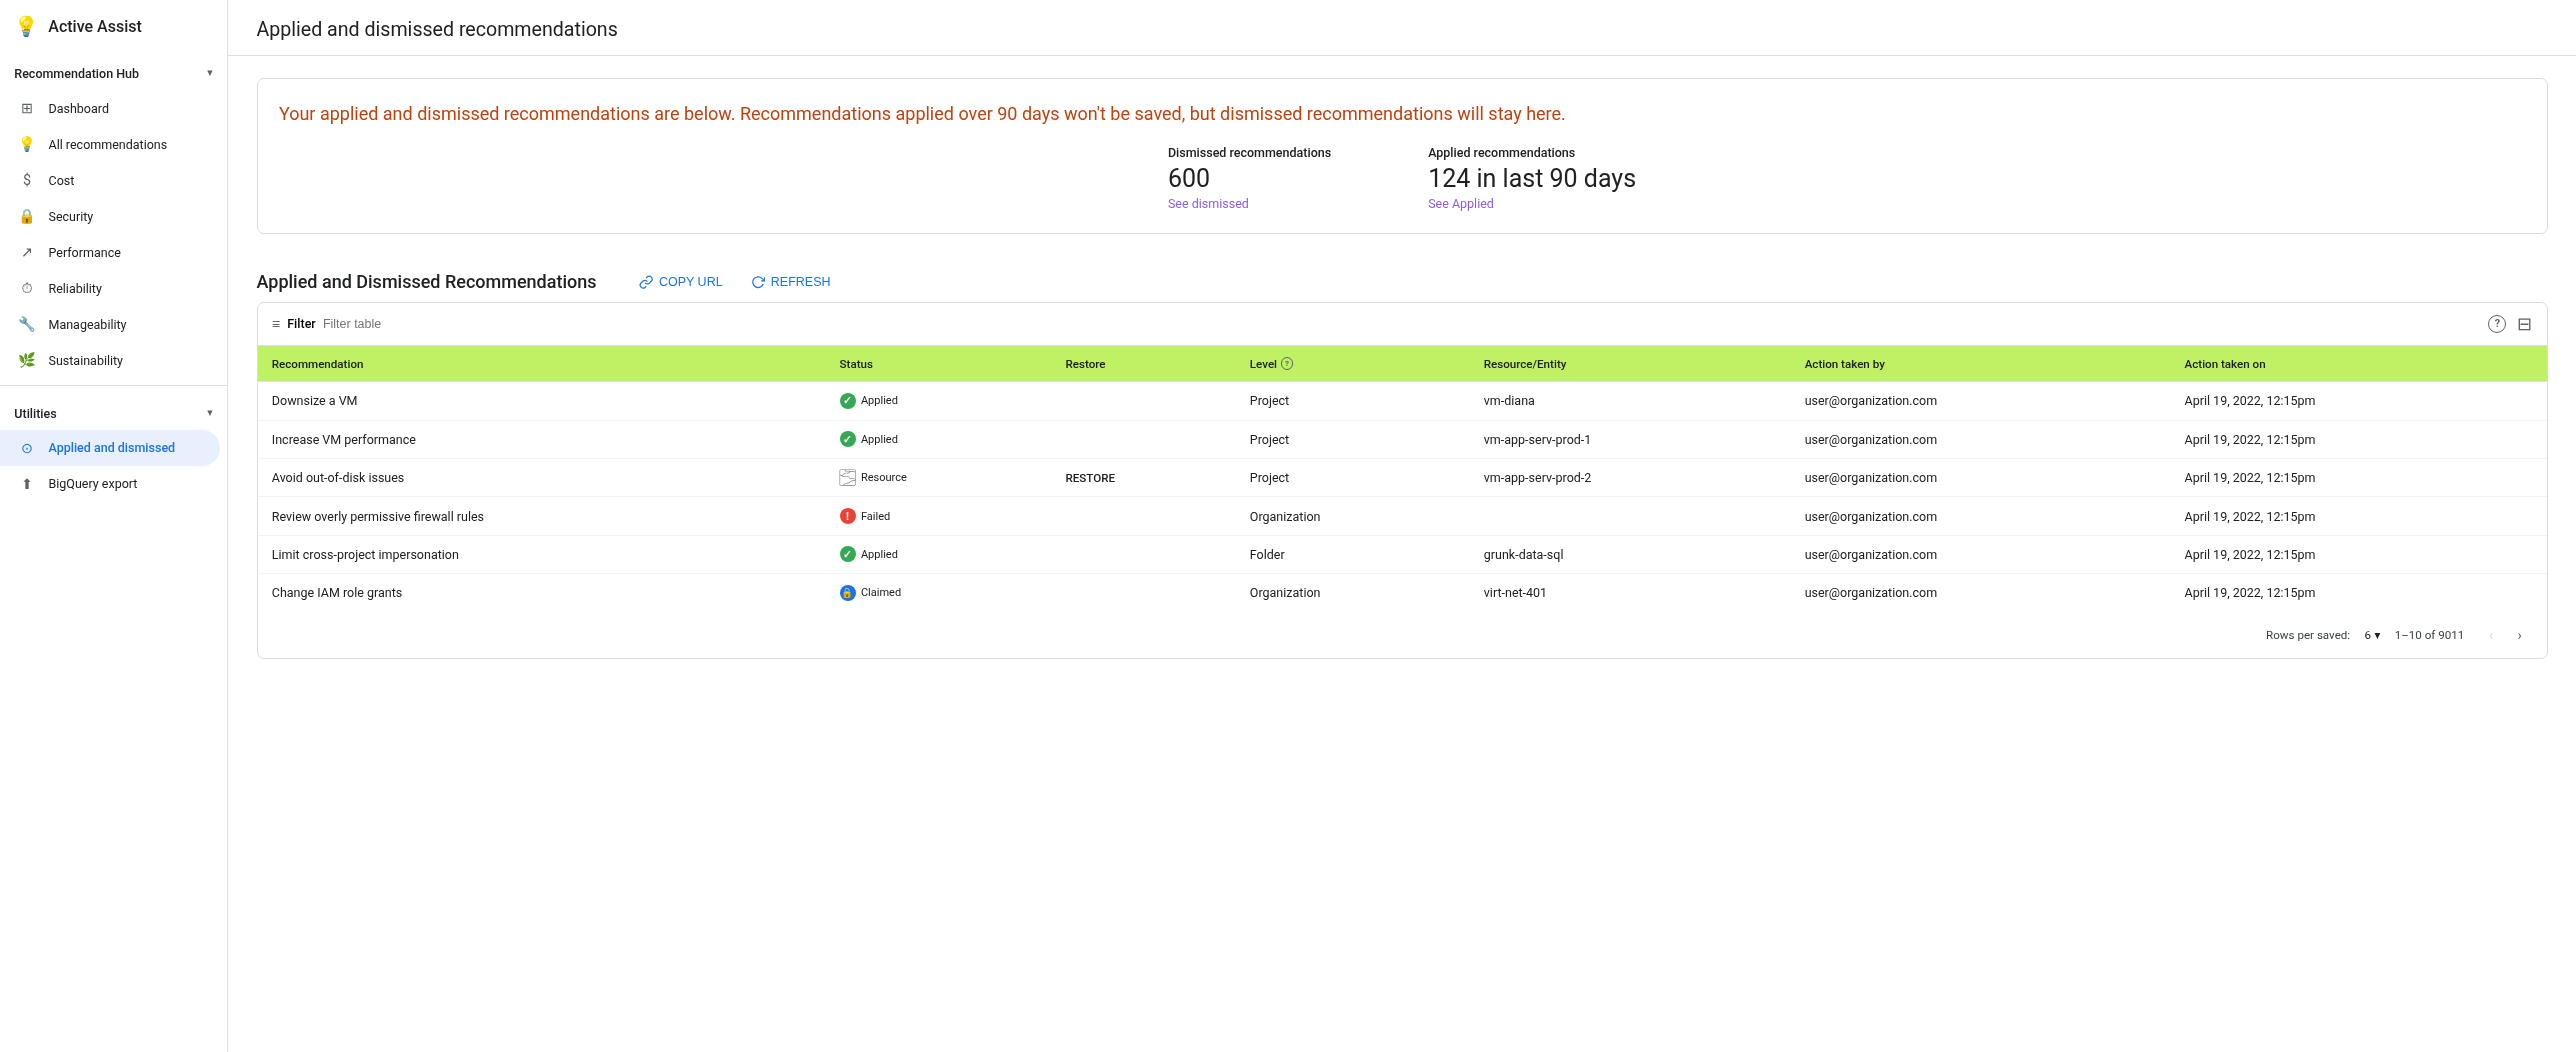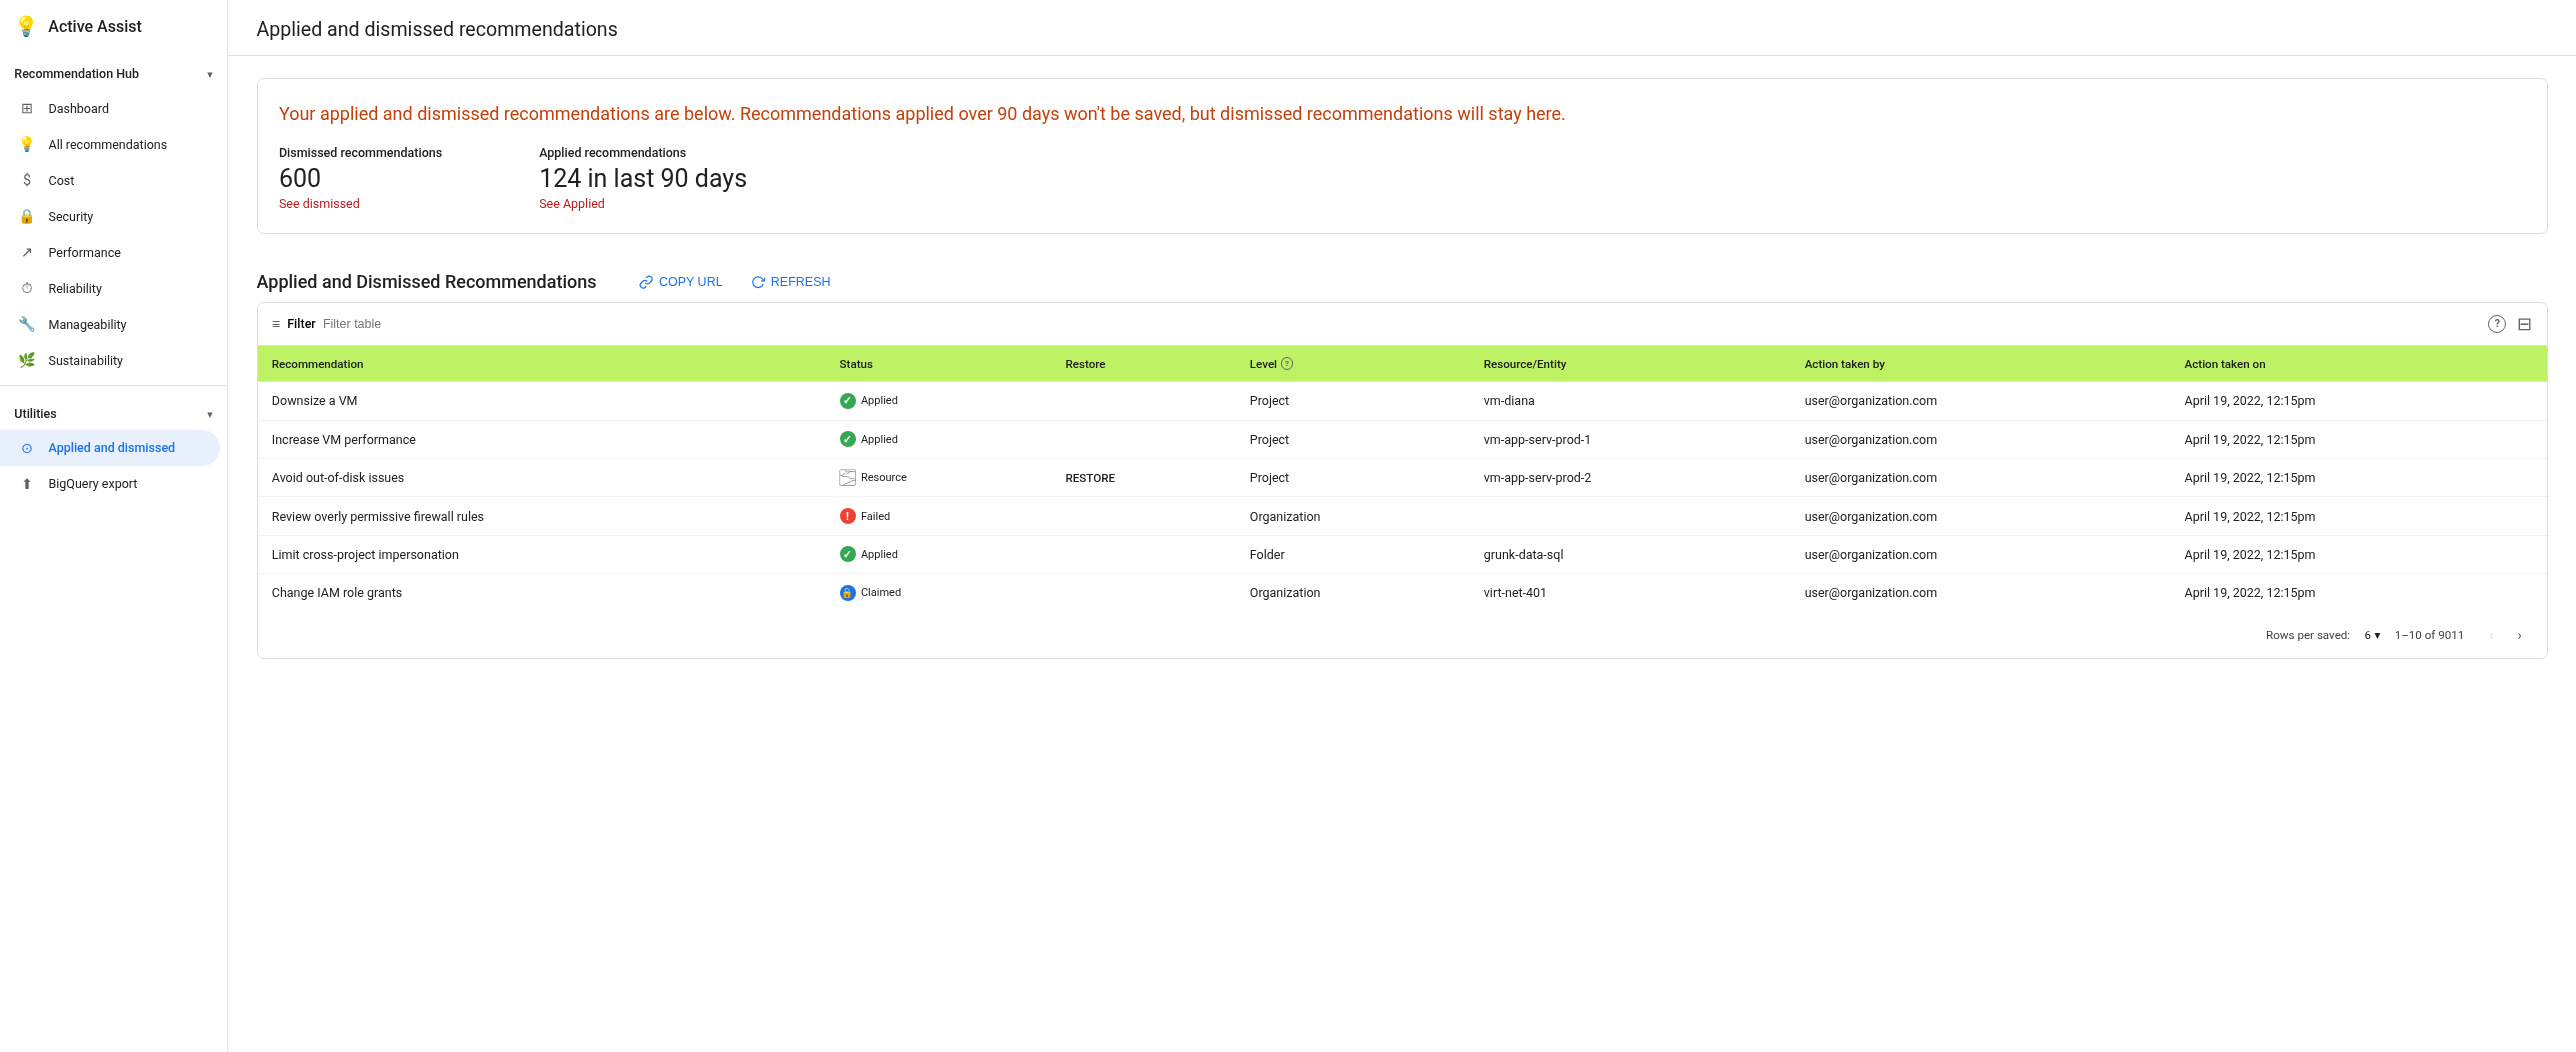--- a/index.html
+++ b/index.html
@@ -5,43 +5,43 @@
     * { box-sizing: border-box; margin: 0; padding: 0; }
     body { font-family: 'Google Sans', Roboto, Arial, sans-serif; font-size: 12.5px; color: #202124; background: #fff; display: flex; height: 100vh; overflow: hidden; }
 
     
     .sidebar { width: 228px; min-width: 228px; border-right: 0.9px solid #e0e0e0; display: flex; flex-direction: column; overflow-y: auto; padding-bottom: 14.3px; }
     .sidebar-header { display: flex; align-items: center; padding: 14.3px 14.3px; gap: 9px; }
     .sidebar-logo { width: 25px; height: 25px; display: flex; align-items: center; justify-content: center; color: #fbbc04; font-size: 19.6px; }
     .sidebar-title { font-size: 16px; font-weight: 500; color: #202124; }
 
     .sidebar-section { margin-top: 3.6px; }
-    .sidebar-section-header { display: flex; align-items: flex-end; justify-content: space-between; padding: 9px 14.3px; cursor: pointer; font-size: 12.5px; font-weight: 500; color: #202124; }
+    .sidebar-section-header { display: flex; align-items: flex-start; justify-content: space-between; padding: 9px 14.3px; cursor: pointer; font-size: 12.5px; font-weight: 500; color: #202124; }
     .chevron { font-size: 10.7px; color: #5f6368; }
 
     .sidebar-item { display: flex; align-items: center; gap: 12.5px; padding: 9px 14.3px 9px 18px; cursor: pointer; font-size: 12.5px; color: #202124; border-radius: 0 21.4px 21.4px 0; margin-right: 7.1px; }
     .sidebar-item.active { background: #e8f0fe; color: #1a73e8; font-weight: 500; }
     .sidebar-item .item-icon { width: 18px; height: 18px; display: flex; align-items: center; justify-content: center; font-size: 14.3px; color: #5f6368; flex-shrink: 0; }
     .sidebar-item.active .item-icon { color: #1a73e8; }
 
     .sidebar-divider { height: 0.9px; background: #e0e0e0; margin: 7.1px 0; }
 
     
     .main { flex: 1; overflow-y: auto; padding: 0; }
     .main-header { padding: 18px 28.5px 14.3px; border-bottom: 0.9px solid #e0e0e0; }
     .main-title { font-size: 19.6px; font-weight: 400; color: #202124; }
 
     .info-card { margin: 21.4px 28.5px; border: 0.9px solid #dadce0; border-radius: 7.1px; padding: 21.4px; }
     .info-text { font-size: 18px; color: #c2410c; margin-bottom: 18px; line-height: 1.5; }
 
-    .stats-row { display: flex; gap: 97px; }
+    .stats-row { display: flex; gap: 97px; justify-content: center; }
     .stat-block { display: flex; flex-direction: column; gap: 3.6px; }
     .stat-label { font-size: 12.5px; font-weight: 500; color: #202124; }
     .stat-value { font-size: 25px; font-weight: 400; color: #202124; }
-    .stat-link { font-size: 12.5px; color: #b91c1c; cursor: pointer; text-decoration: none; }
+    .stat-link { font-size: 12.5px; color: #8b5cf6; cursor: pointer; text-decoration: none; }
 
     .section-header { display: flex; align-items: center; gap: 21.4px; padding: 14.3px 28.5px 7.1px; }
     .section-title { font-size: 18px; font-weight: 500; color: #202124; }
     .section-actions { display: flex; align-items: center; gap: 14.3px; margin-left: 14.3px; }
     .action-btn { display: flex; align-items: center; gap: 5.4px; color: #1a73e8; font-size: 12.5px; font-weight: 500; cursor: pointer; padding: 5.4px 7.1px; border-radius: 3.6px; border: none; background: none; }
 
     .table-container { margin: 0 28.5px; border: 0.9px solid #dadce0; border-radius: 7.1px; overflow: hidden; }
     .filter-row { display: flex; align-items: center; gap: 7.1px; padding: 10.7px 14.3px; border-bottom: 0.9px solid #e0e0e0; }
     .filter-icon { font-size: 14.3px; color: #5f6368; }
     .filter-label { font-size: 12.5px; font-weight: 500; color: #000000; }

